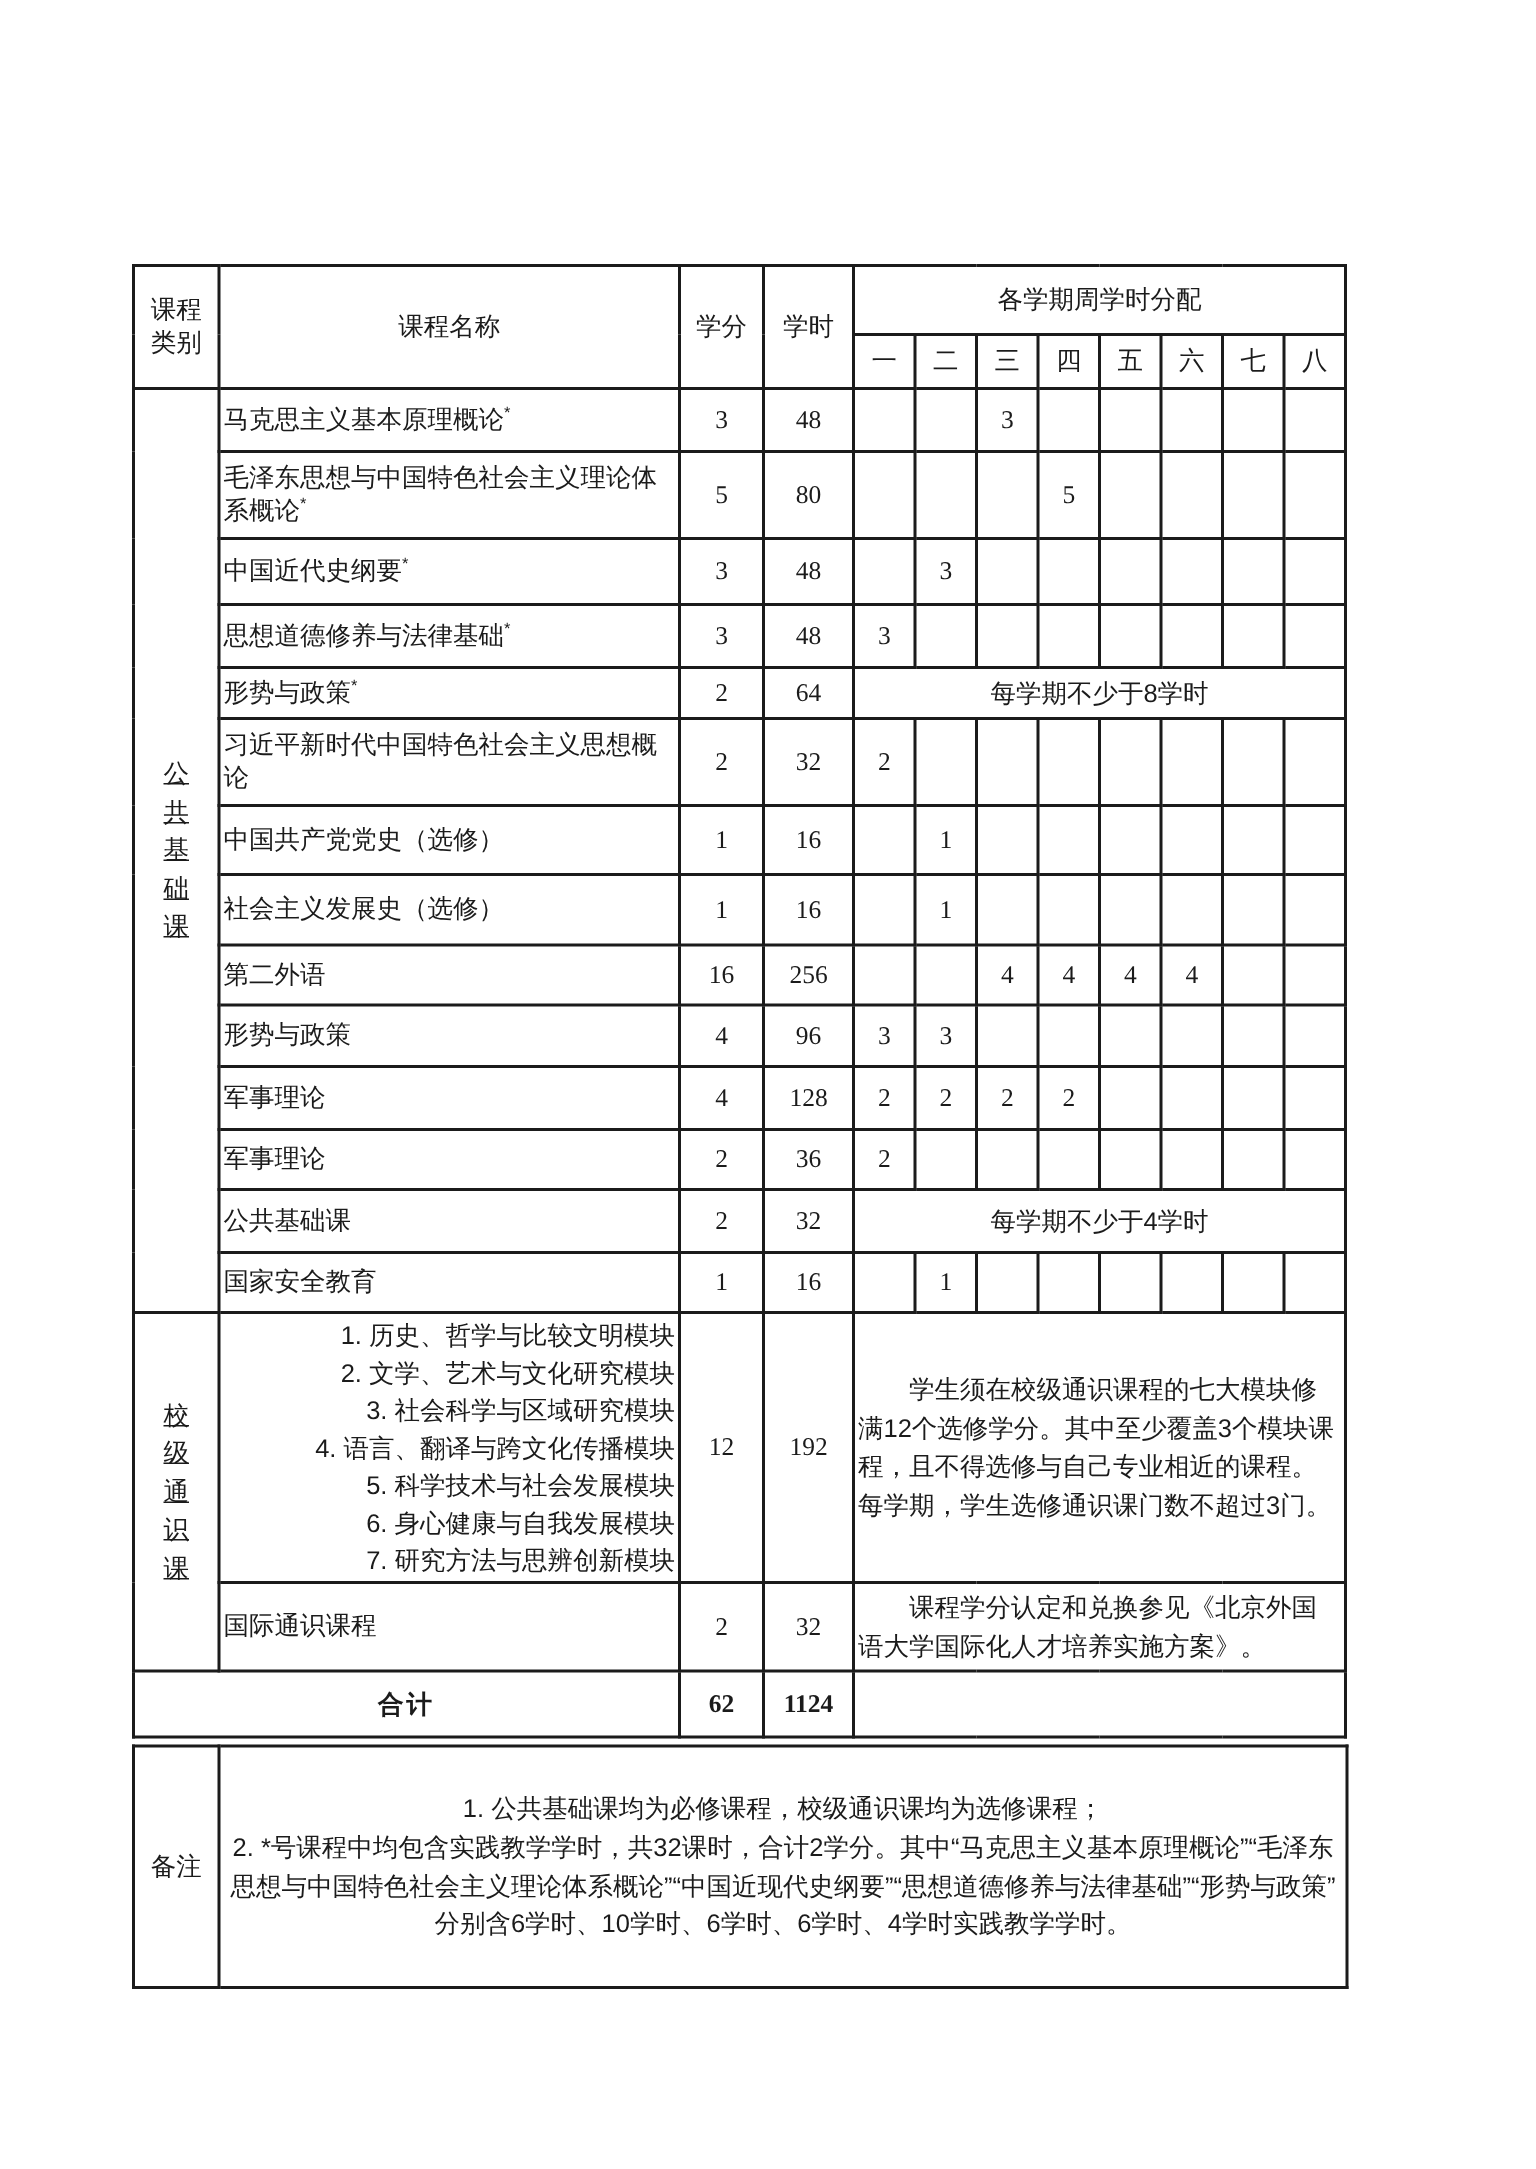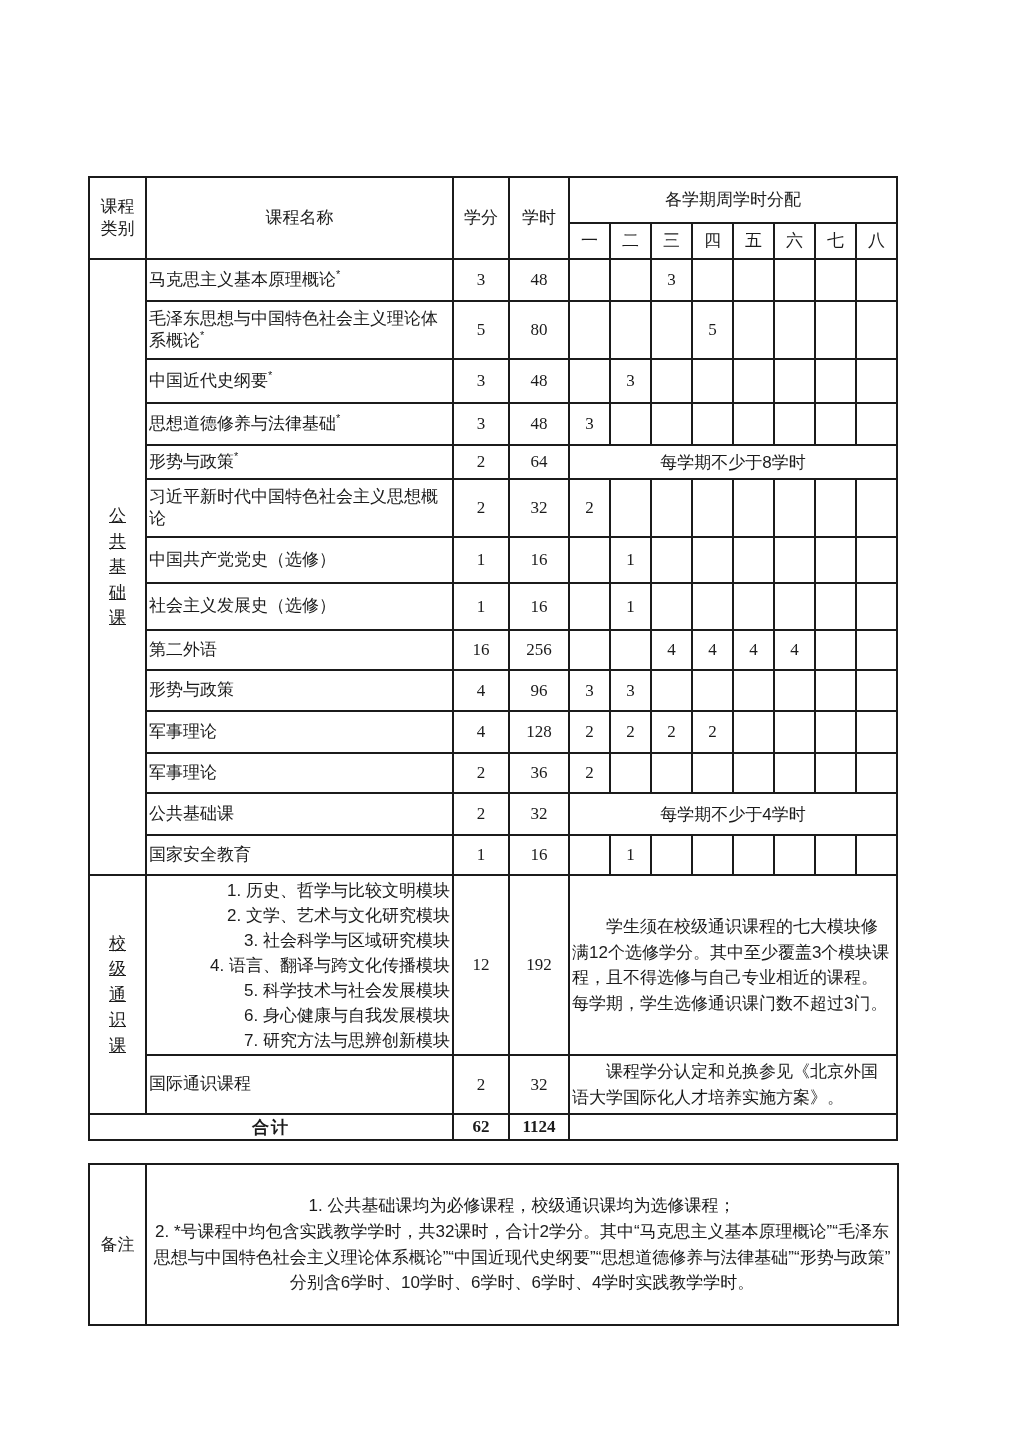--- a/index.html
+++ b/index.html
@@ -287,21 +287,21 @@
       <td class="num">192</td>
       <td class="note-cell" colspan="8">学生须在校级通识课程的七大模块修满12个选修学分。其中至少覆盖3个模块课程，且不得选修与自己专业相近的课程。每学期，学生选修通识课门数不超过3门。</td>
     </tr>
     <tr style="height:59px">
       <td class="name"><span>国际通识课程</span></td>
       <td class="num">2</td>
       <td class="num">32</td>
       <td class="note-cell" colspan="8">课程学分认定和兑换参见《北京外国语大学国际化人才培养实施方案》。</td>
     </tr>
 
-    <tr style="height:26px">
+    <tr style="height:44px">
       <td colspan="2" class="total-label">合计</td>
       <td class="num total-num">62</td>
       <td class="num total-num">1124</td>
       <td colspan="8"></td>
     </tr>
   </tbody>
     </table>
 
   <table class="grid remarks">
     <colgroup>

